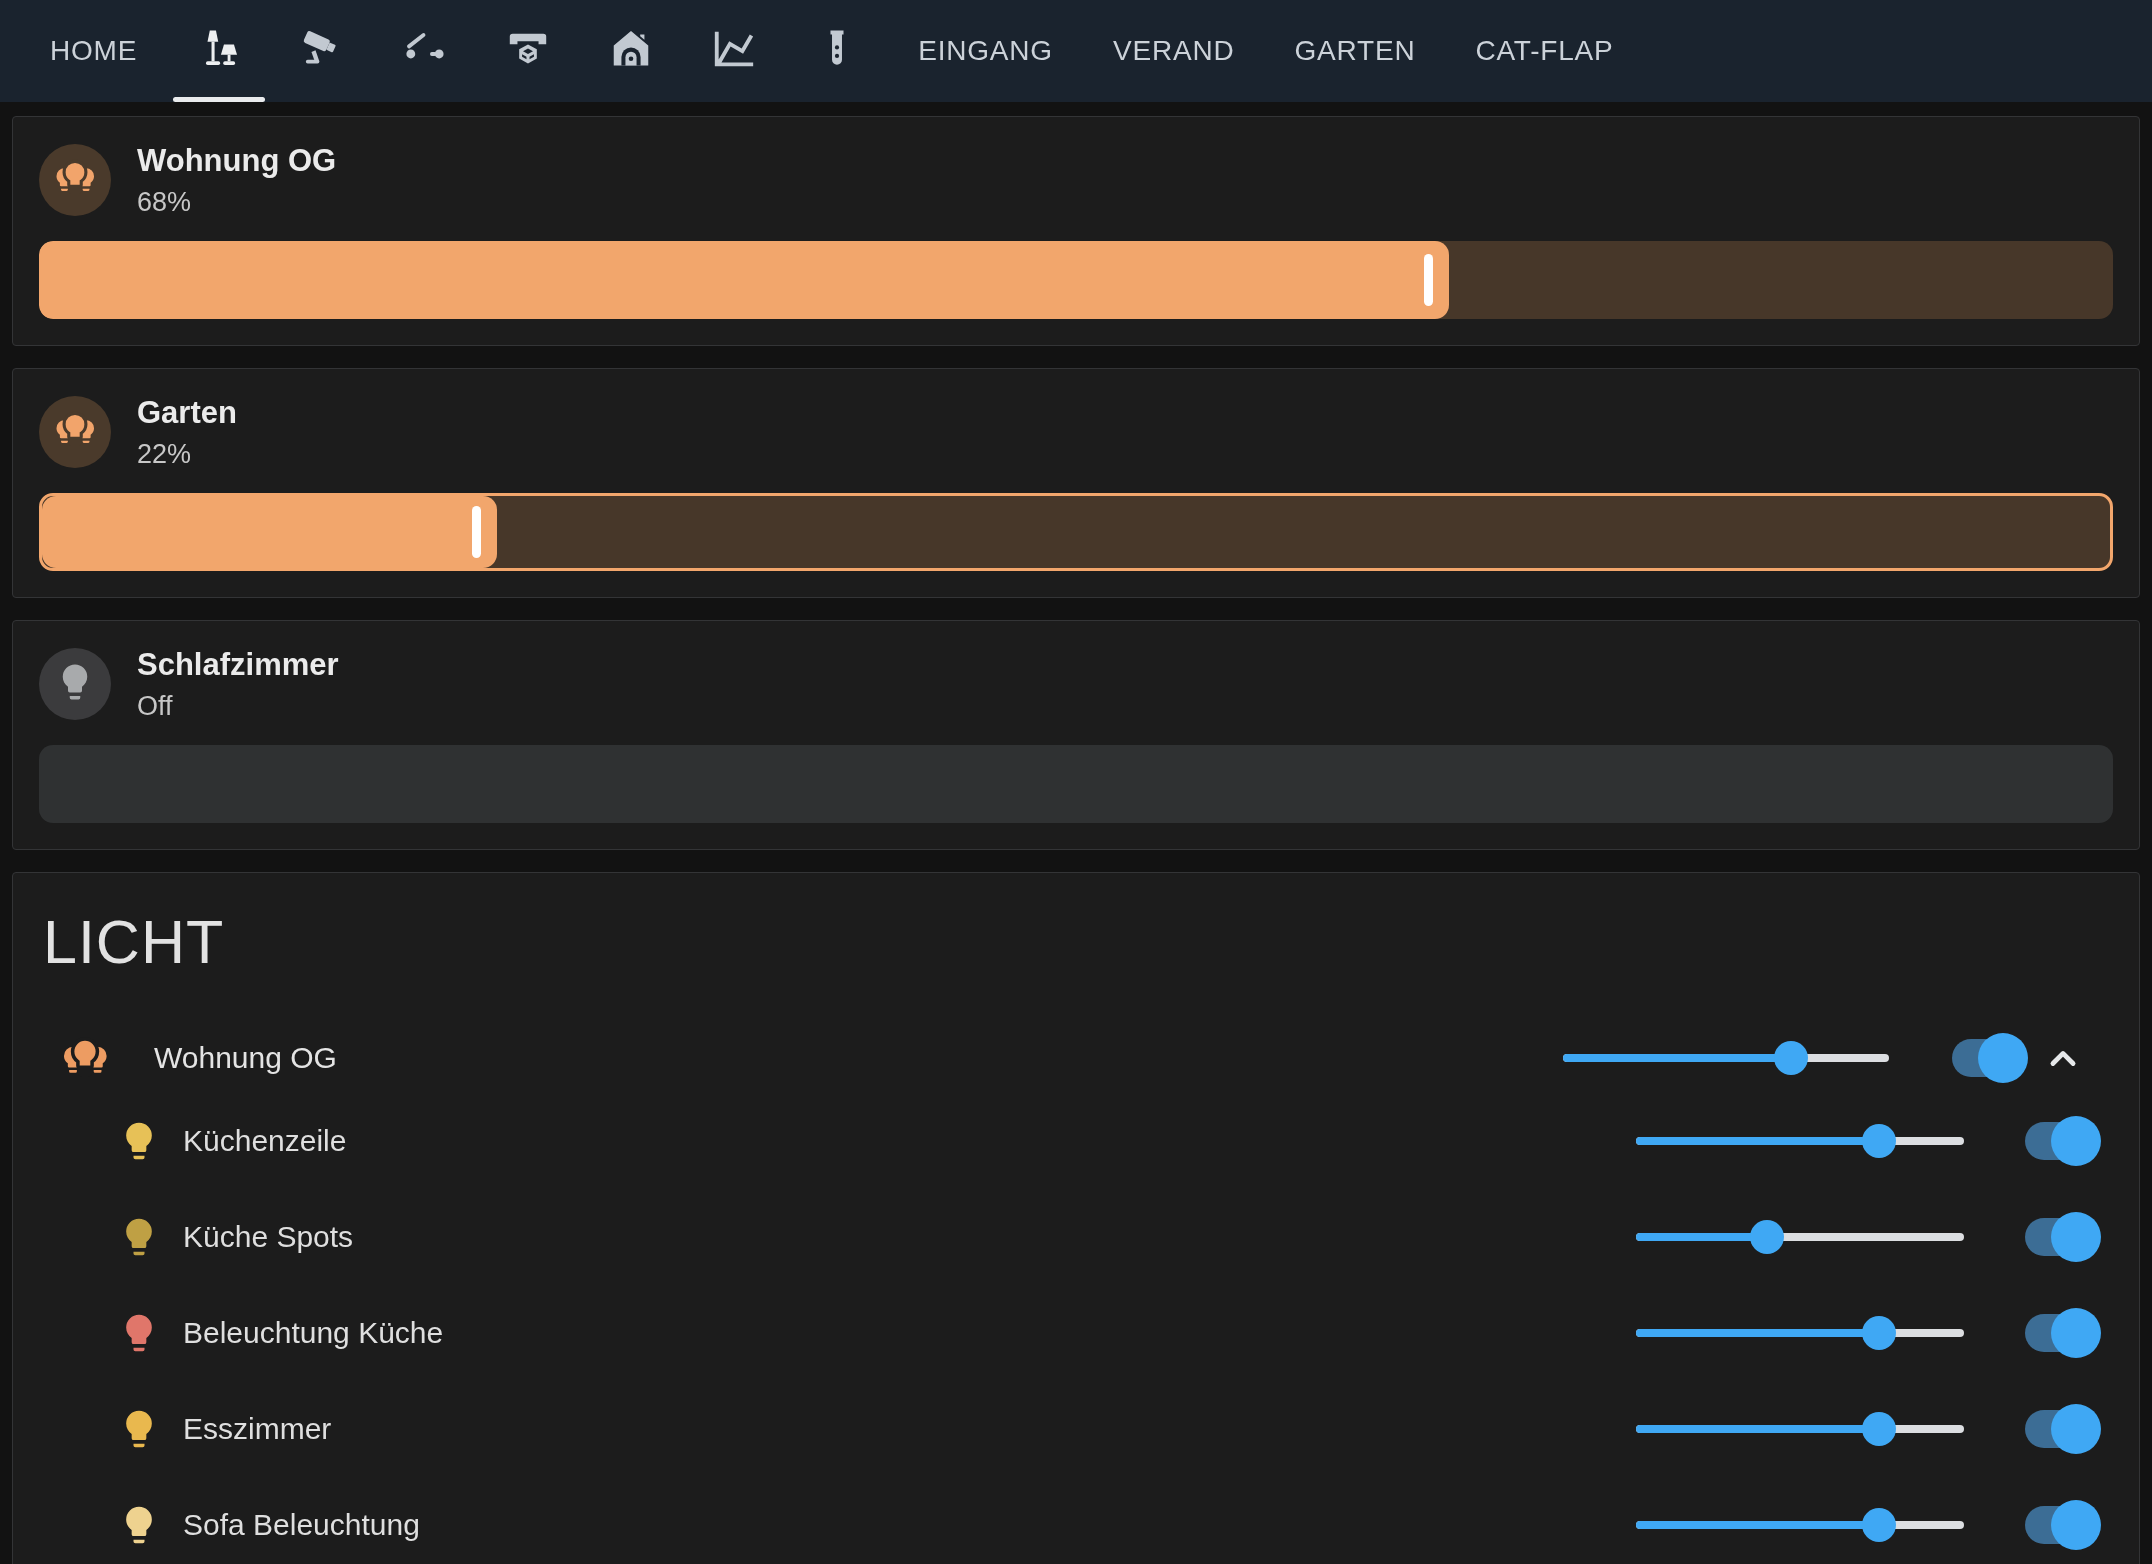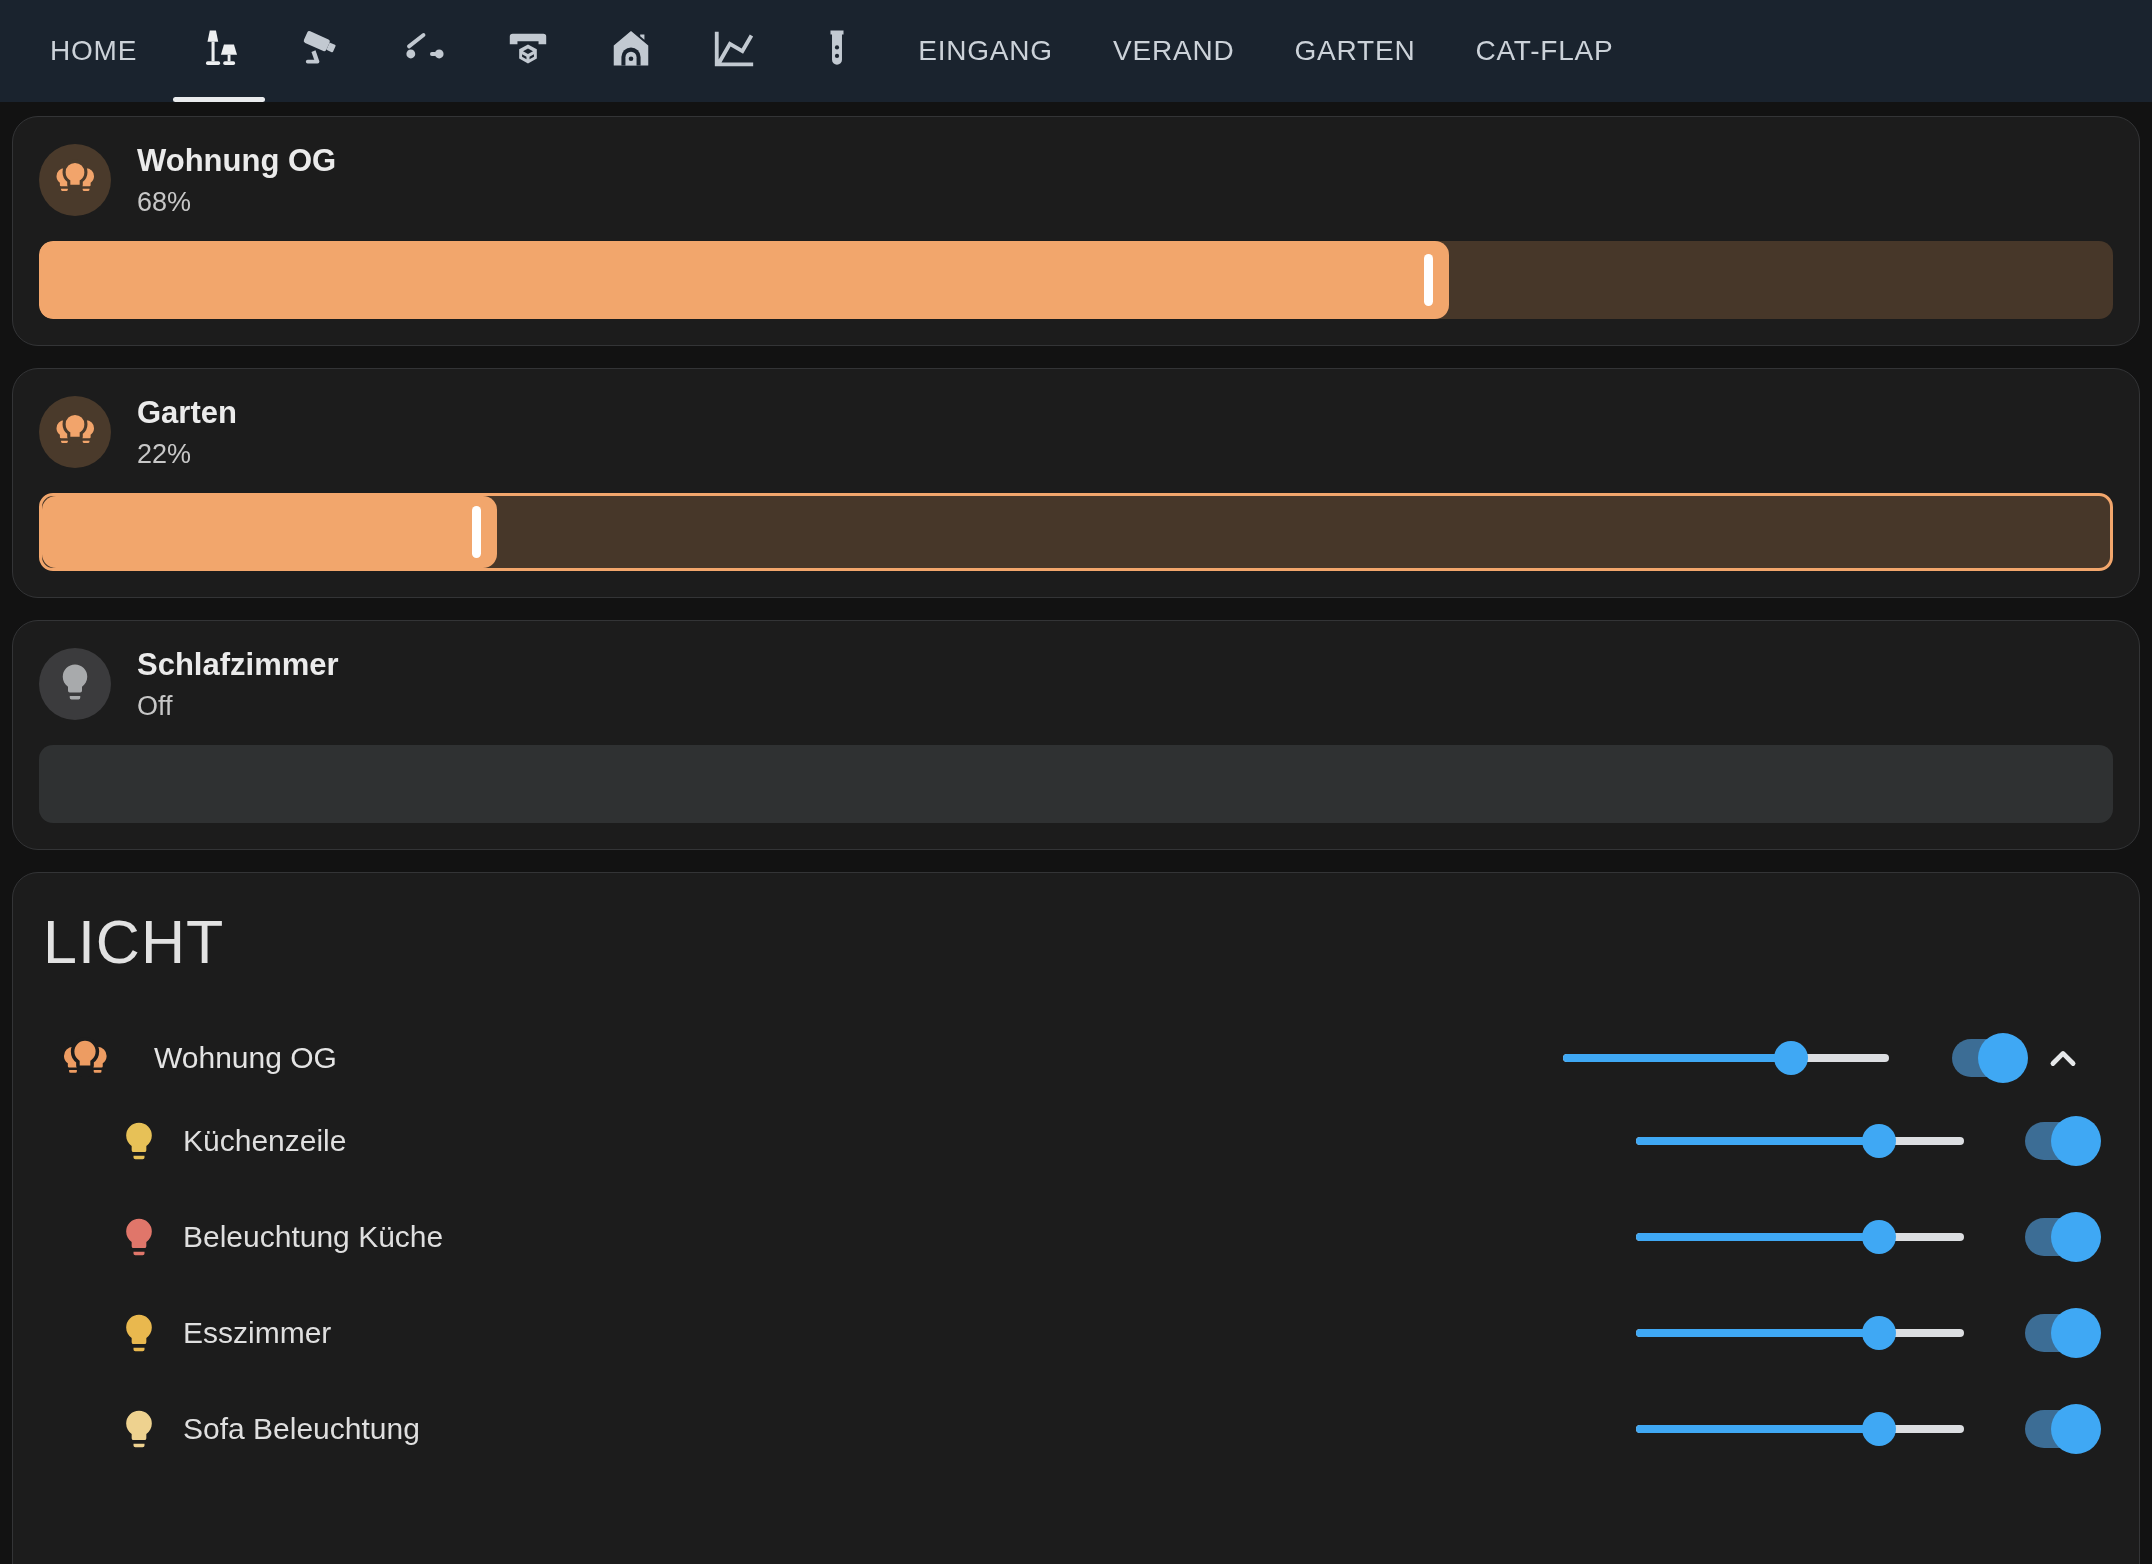--- a/index.html
+++ b/index.html
@@ -39,21 +39,21 @@
     background: #e9ebed;
     border-radius: 3px;
   }
 
   
   .main { padding: 14px 12px 0; display: flex; flex-direction: column; gap: 22px; }
 
   .card {
     background: #1c1c1c;
     border: 1px solid #333436;
-    border-radius: 26px;
+    border-radius: 4px;
     padding: 26px;
   }
 
   .tile-head { display: flex; align-items: center; gap: 26px; margin-bottom: 24px; height: 74px; }
   .badge {
     width: 72px; height: 72px; border-radius: 50%;
     display: flex; align-items: center; justify-content: center;
     flex: none; cursor: pointer;
   }
   .badge svg { width: 44px; height: 44px; }
@@ -353,20 +353,38 @@
           <div class="track"></div>
           <div class="sfill" style="width: 74%;"></div>
           <div class="thumb" style="left: 74%;"></div>
         </div>
         <div class="switch">
             <div class="knob"></div>
           </div>
       </div>
     </div>
 
+    <div class="light-row">
+      <span class="glyph">
+        <svg viewBox="0 0 24 24" style="width: 44px; height: 44px; fill: rgb(191, 160, 68);">
+            <path d="M12,2A7,7 0 0,0 5,9C5,11.38 6.19,13.47 8,14.74V17A1,1 0 0,0 9,18H15A1,1 0 0,0 16,17V14.74C17.81,13.47 19,11.38 19,9A7,7 0 0,0 12,2M9,21A1,1 0 0,0 10,22H14A1,1 0 0,0 15,21V20H9V21Z"></path>
+          </svg>
+      </span>
+      <span class="row-label">Küche Spots</span>
+      <div class="right-cluster">
+        <div class="slider">
+          <div class="track"></div>
+          <div class="sfill" style="width: 40%;"></div>
+          <div class="thumb" style="left: 40%;"></div>
+        </div>
+        <div class="switch">
+            <div class="knob"></div>
+          </div>
+      </div>
+    </div>
 
     <div class="light-row">
       <span class="glyph">
         <svg viewBox="0 0 24 24" style="width: 44px; height: 44px; fill: rgb(224, 118, 106);">
             <path d="M12,2A7,7 0 0,0 5,9C5,11.38 6.19,13.47 8,14.74V17A1,1 0 0,0 9,18H15A1,1 0 0,0 16,17V14.74C17.81,13.47 19,11.38 19,9A7,7 0 0,0 12,2M9,21A1,1 0 0,0 10,22H14A1,1 0 0,0 15,21V20H9V21Z"></path>
           </svg>
       </span>
       <span class="row-label">Beleuchtung Küche</span>
       <div class="right-cluster">
         <div class="slider">

